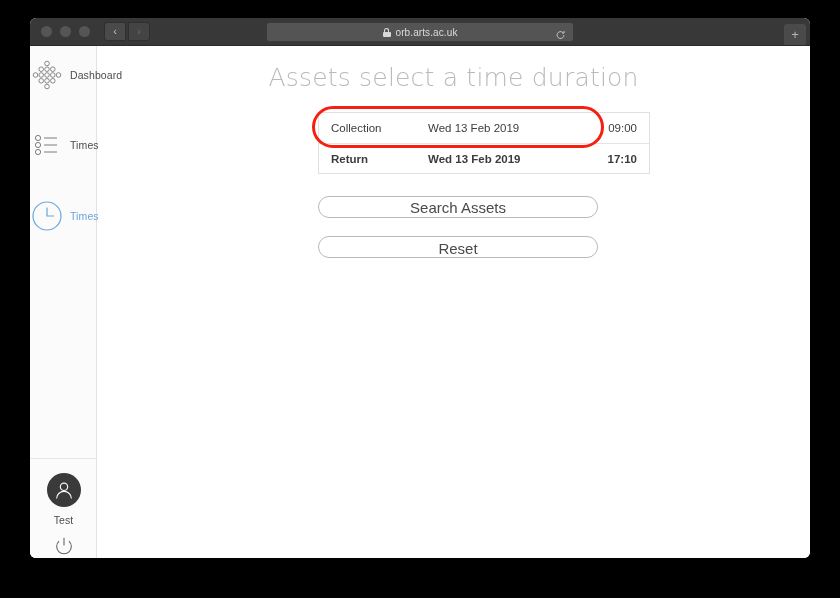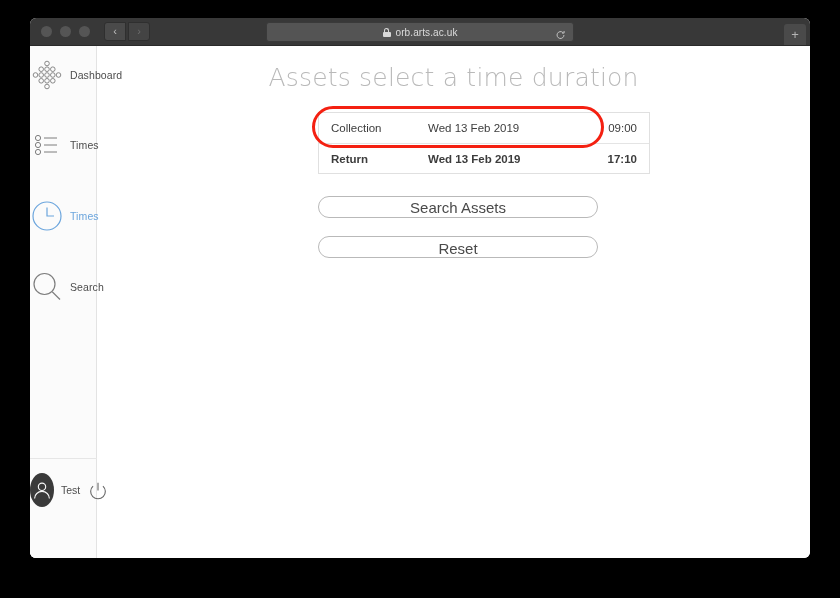--- a/index.html
+++ b/index.html
@@ -116,21 +116,21 @@
   .nav-label { font-size: 10.5px; color: #4d4d4d; letter-spacing: .1px; }
   .nav-item.active .nav-label { color: #6ba5dd; }
   .nav-icon { width: 34px; height: 34px; display:block; }
 
   .sb-divider {
     position: absolute; left: 0; top: 412px;
     width: 67px; height: 1px; background: #e6e6e6;
   }
   .user-block {
     position: absolute; left: 0; top: 427px; width: 67px;
-    display: flex; flex-direction: row; align-items: center; gap: 7px;
+    display: flex; flex-direction: column; align-items: center; gap: 7px;
   }
   .avatar {
     width: 34px; height: 34px; border-radius: 50%;
     background: #3a3a3a;
     display: flex; align-items: center; justify-content: center;
   }
   .user-label { font-size: 10.5px; color: #4d4d4d; }
   .power { width: 22px; height: 22px; color: #555555; margin-top: 2px; }
 
   
@@ -265,29 +265,20 @@
       <div class="nav-item active" style="top:153px;">
         <span class="nav-icon">
           <svg viewBox="0 0 34 34" width="34" height="34" fill="none" stroke="#6ba5dd" stroke-width="1.2">
             <circle cx="17" cy="17" r="14"></circle>
             <path d="M17 8.5 V17 H24"></path>
           </svg>
         </span>
         <span class="nav-label">Times</span>
       </div>
 
-      <div class="nav-item" style="top:224px;">
-        <span class="nav-icon">
-          <svg viewBox="0 0 34 34" width="34" height="34" fill="none" stroke="#7d7d7d" stroke-width="1.2">
-            <circle cx="14.5" cy="14" r="10.5"></circle>
-            <line x1="22.2" y1="21.8" x2="30" y2="29.5"></line>
-          </svg>
-        </span>
-        <span class="nav-label">Search</span>
-      </div>
 
       <div class="sb-divider"></div>
 
       <div class="user-block">
         <span class="avatar">
           <svg viewBox="0 0 34 34" width="24" height="24" fill="none" stroke="#f7f7f7" stroke-width="1.6">
             <circle cx="17" cy="12.5" r="5.2"></circle>
             <path d="M6.5 29 a10.5 10 0 0 1 21 0"></path>
           </svg>
         </span>

